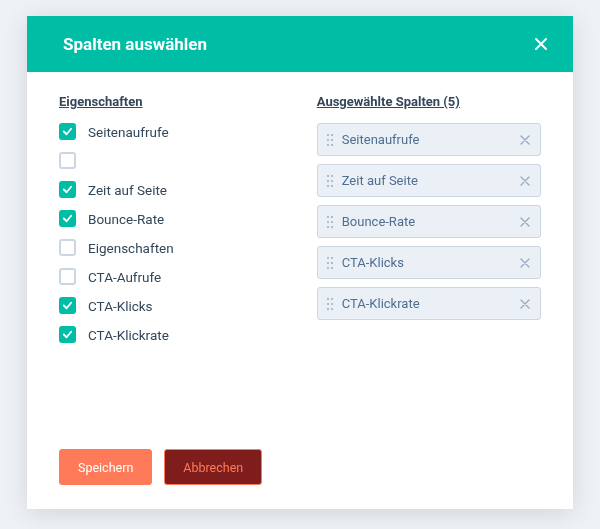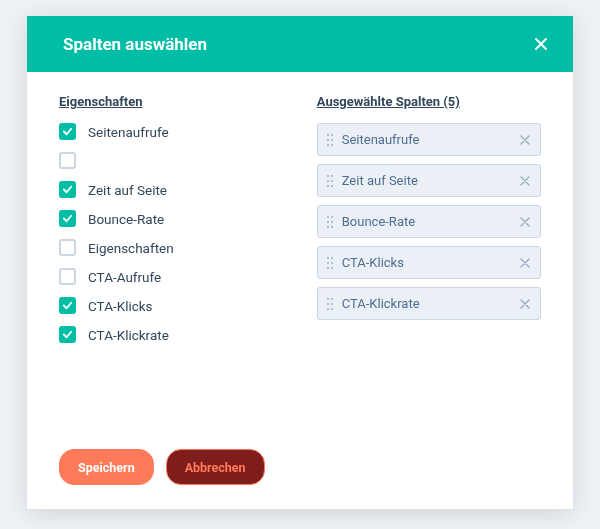--- a/index.html
+++ b/index.html
@@ -112,24 +112,24 @@
     display: flex;
     align-items: center;
   }
   .modal-footer {
     padding: 14px 32px 24px 32px;
     display: flex;
     gap: 12px;
   }
   .btn {
     font-size: 12.5px;
-    font-weight: 700;
+    font-weight: 400;
     height: 36px;
     padding: 0 18px;
-    border-radius: 15px;
+    border-radius: 3px;
     cursor: pointer;
     display: inline-flex;
     align-items: center;
   }
   .btn.primary {
     background: #ff7a59;
     color: #fff;
     border: 1px solid #ff7a59;
   }
   .btn.secondary {

